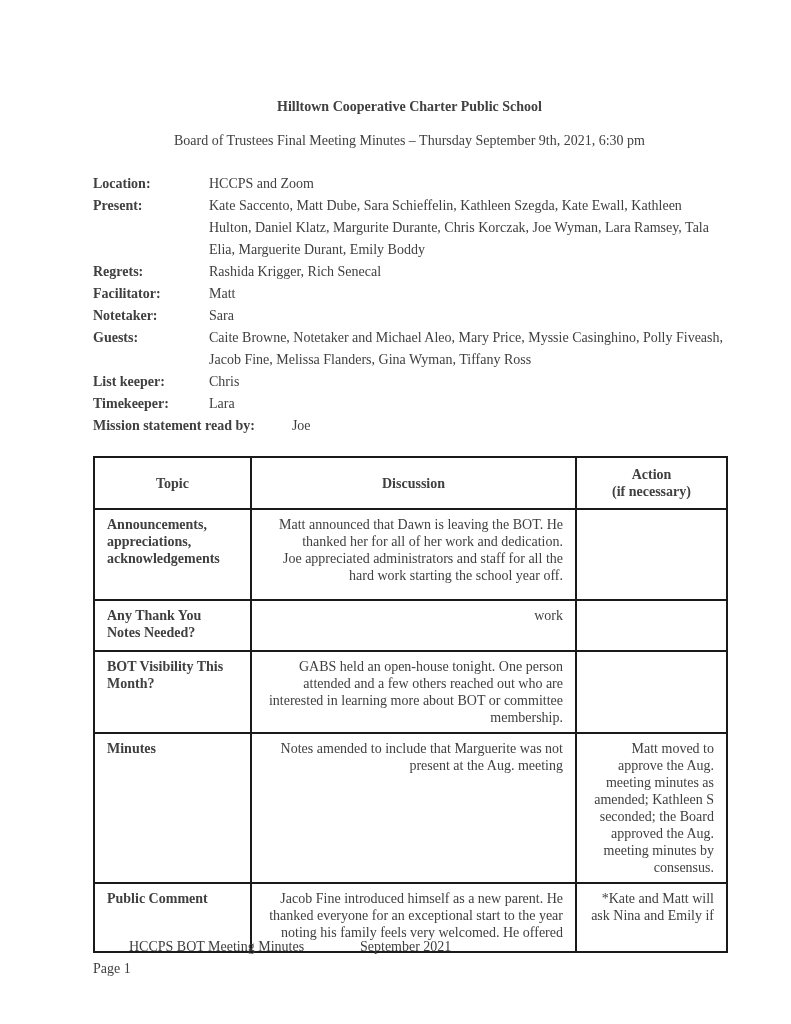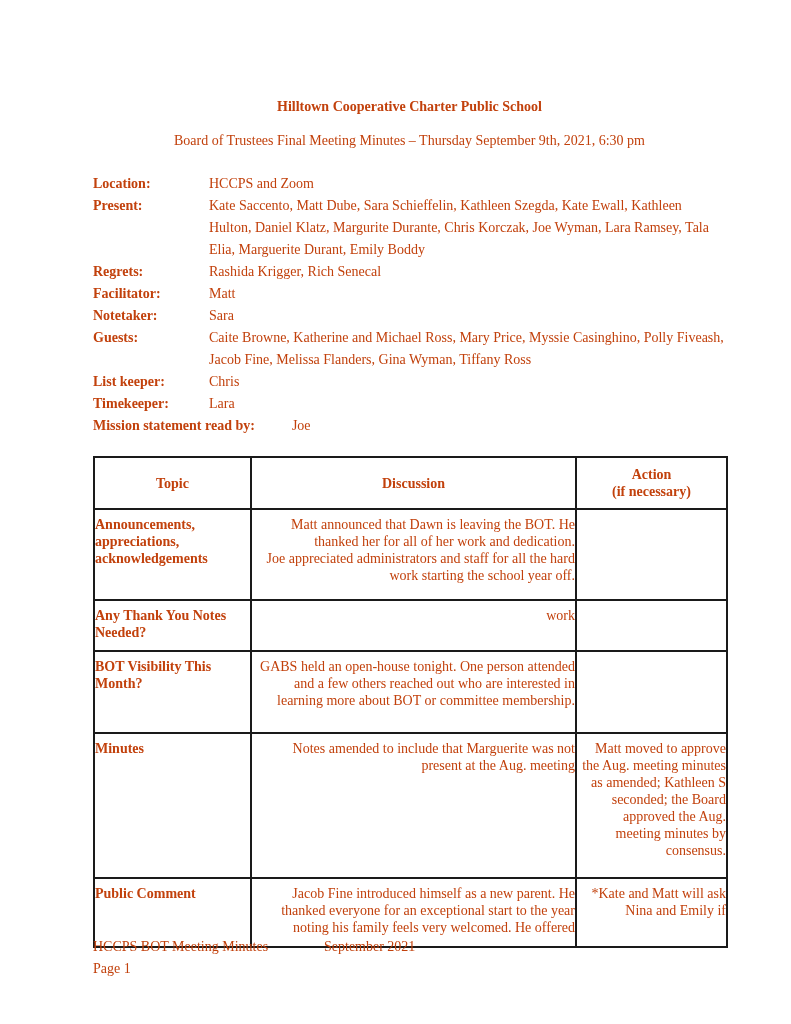--- a/index.html
+++ b/index.html
@@ -5,21 +5,21 @@
   html, body {
     margin: 0;
     padding: 0;
     background: #e8e8e8;
   }
   .page {
     position: relative;
     width: 791px;
     height: 1024px;
     background: #ffffff;
-    color: #c2410c;
+    color: #404040;
     font-family: "Liberation Serif", "DejaVu Serif", serif;
     font-size: 14px;
     overflow: hidden;
   }
   .content {
     position: absolute;
     left: 93px;
     top: 0;
     width: 633px;
   }
@@ -59,21 +59,21 @@
     table-layout: fixed;
     width: 633px;
   }
   .minutes-table col.c-topic  { width: 157px; }
   .minutes-table col.c-disc   { width: 325px; }
   .minutes-table col.c-action { width: 151px; }
   .minutes-table th,
   .minutes-table td {
     border: 2px solid #1a1a1a;
     vertical-align: top;
-    padding: 6px 0;
+    padding: 6px 12px;
     line-height: 17px;
     font-size: 14px;
     box-sizing: border-box;
     overflow: hidden;
   }
   .minutes-table th {
     font-weight: bold;
     text-align: center;
     vertical-align: middle;
     white-space: pre-line;
@@ -88,20 +88,21 @@
     text-align: right;
   }
   .footer {
     position: absolute;
     left: 93px;
     top: 936px;
     line-height: 22px;
   }
   .footer-line1 {
     display: flex;
+    padding-left: 36px;
   }
   .footer-doc-name {
     flex: 0 0 231px;
   }
 </style>
 </head>
 <body>
 
 <div class="page">
   <div class="content">
@@ -125,21 +126,21 @@
       <div class="info-row">
         <span class="info-label">Facilitator:</span>
         <span class="info-value">Matt</span>
       </div>
       <div class="info-row">
         <span class="info-label">Notetaker:</span>
         <span class="info-value">Sara</span>
       </div>
       <div class="info-row">
         <span class="info-label">Guests:</span>
-        <span class="info-value">Caite Browne, Katherine and Michael Ross, Mary Price, Myssie Casinghino, Polly Fiveash, Jacob Fine, Melissa Flanders, Gina Wyman, Tiffany Ross</span>
+        <span class="info-value">Caite Browne, Notetaker and Michael Aleo, Mary Price, Myssie Casinghino, Polly Fiveash, Jacob Fine, Melissa Flanders, Gina Wyman, Tiffany Ross</span>
       </div>
       <div class="info-row">
         <span class="info-label">List keeper:</span>
         <span class="info-value">Chris</span>
       </div>
       <div class="info-row">
         <span class="info-label">Timekeeper:</span>
         <span class="info-value">Lara</span>
       </div>
       <div class="info-row inline">

